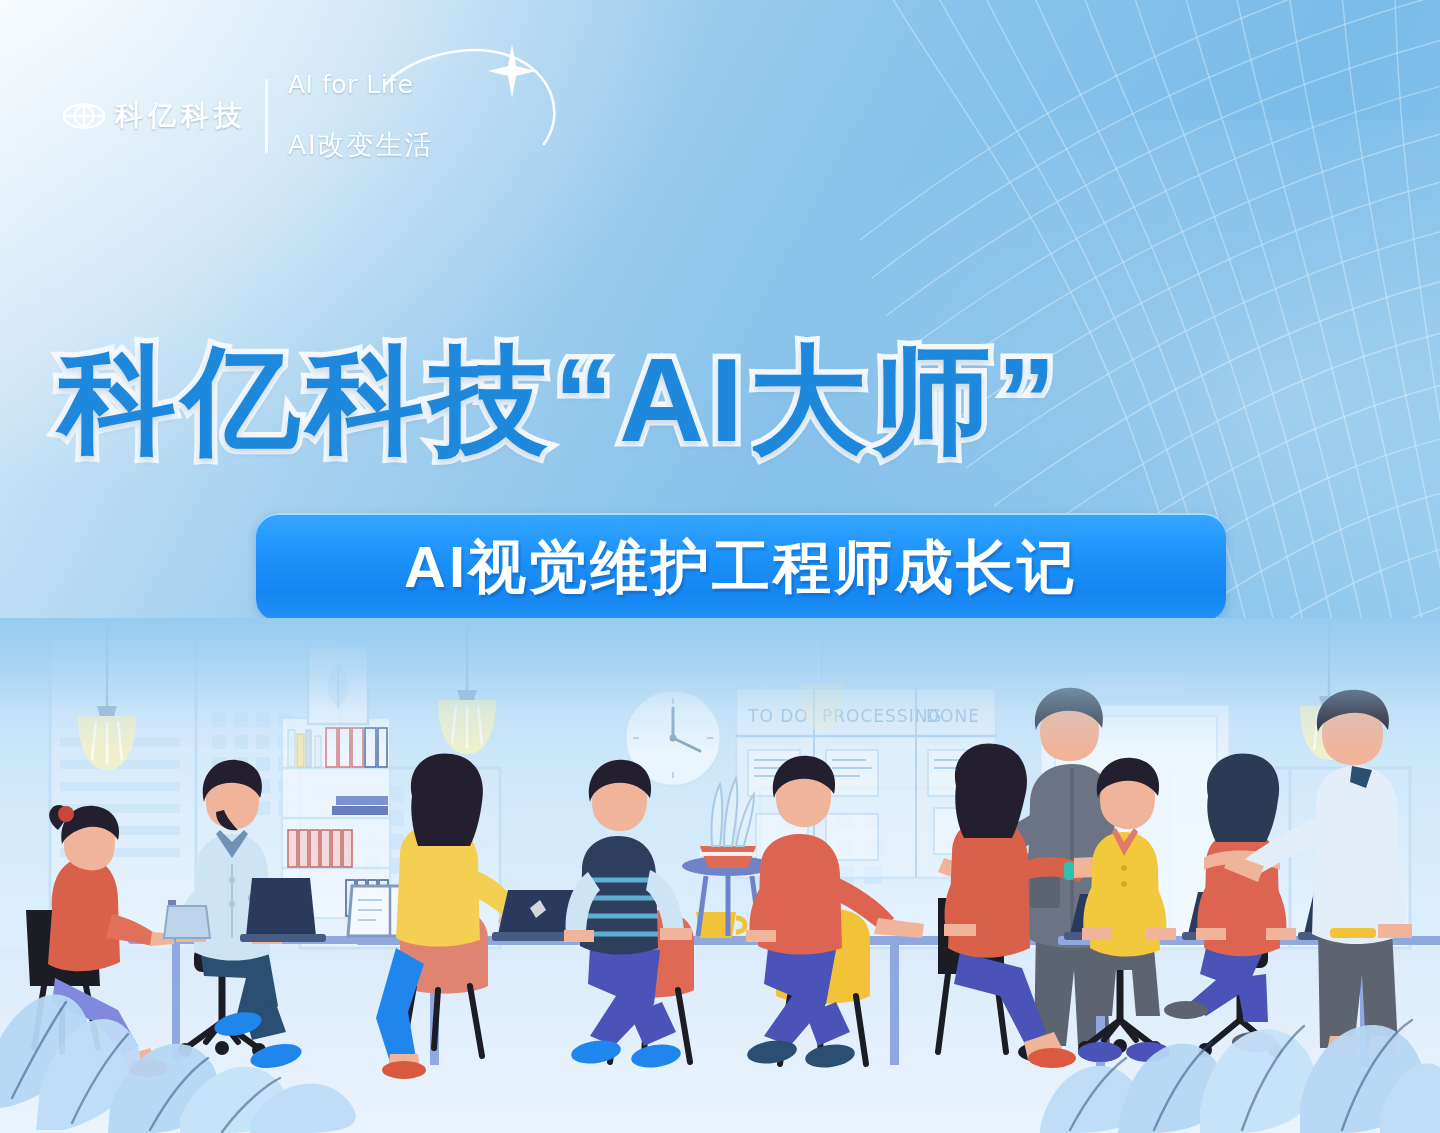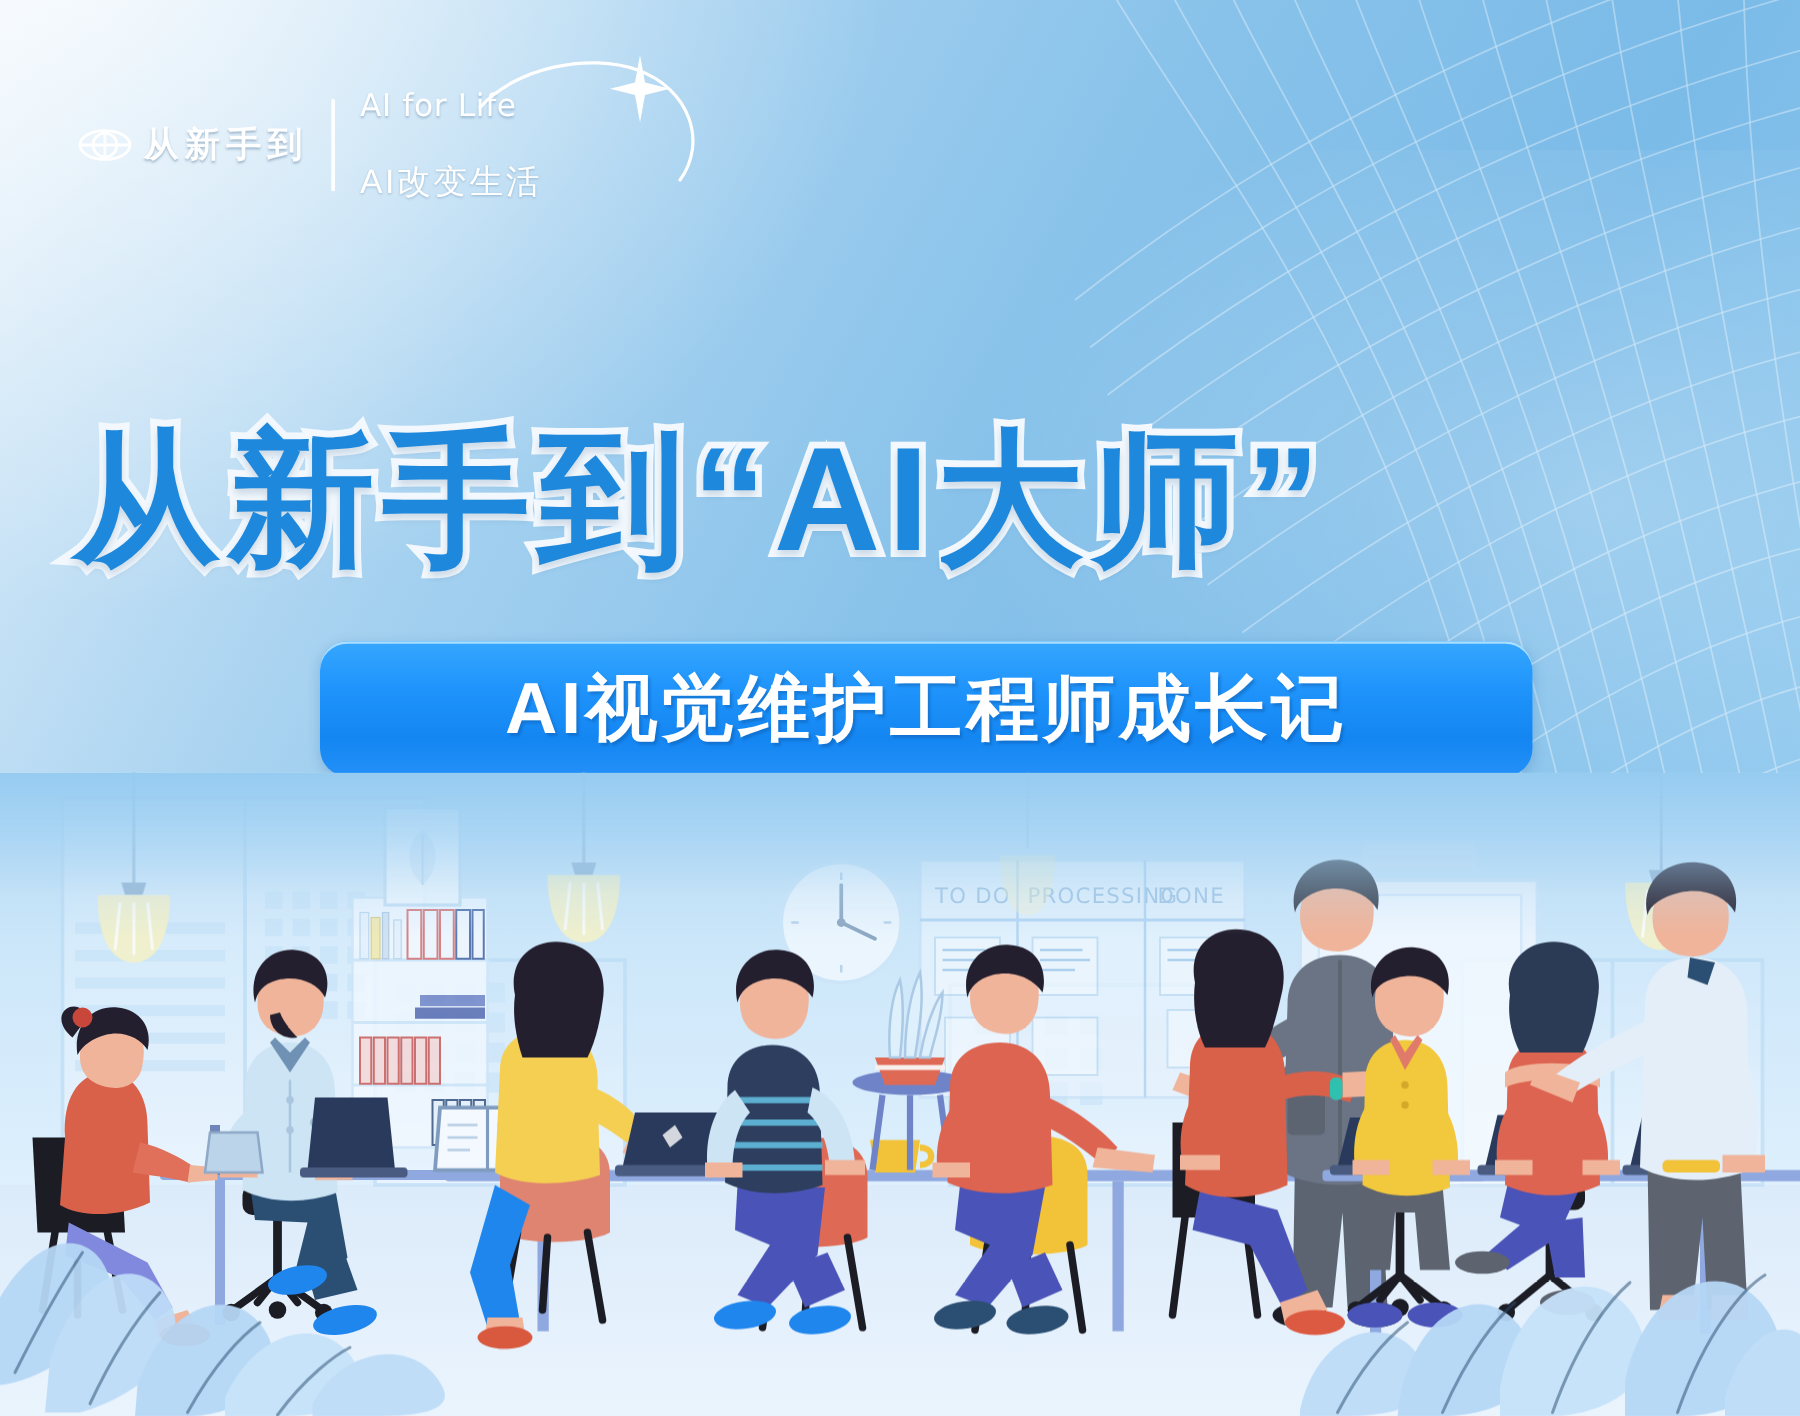--- a/index.html
+++ b/index.html
@@ -171,37 +171,37 @@
 
   <div class="logo-block">
     <div class="logo-left">
       <div class="logo-row1">
         <svg class="eye-icon" viewBox="0 0 44 30">
           <ellipse cx="22" cy="15" rx="20" ry="11.5" fill="none" stroke="#ffffff" stroke-width="2.3"></ellipse>
           <circle cx="22" cy="15" r="9.5" fill="none" stroke="#ffffff" stroke-width="2.3"></circle>
           <line x1="2" y1="15" x2="42" y2="15" stroke="#ffffff" stroke-width="2.3"></line>
           <line x1="22" y1="4" x2="22" y2="26" stroke="#ffffff" stroke-width="2.3" opacity="0.9"></line>
         </svg>
-        <span class="cn-name">从新手到</span>
+        <span class="cn-name">科亿科技</span>
       </div>
     </div>
 
     <div class="logo-divider"></div>
 
     <div class="logo-right">
       <div class="slogan-en">AI for Life</div>
       <div class="slogan-cn">AI改变生活</div>
       <svg class="swoosh" viewBox="0 0 220 120">
         <path d="M8,46 C36,14 96,2 134,16 C176,31 190,74 168,104" fill="none" stroke="#ffffff" stroke-width="2.6" stroke-linecap="round"></path>
         <path d="M136,4 L140,26 L160,31 L140,36 L136,58 L132,36 L112,31 L132,26 Z" fill="#ffffff"></path>
       </svg>
     </div>
   </div>
 
-  <div class="main-title">从新手到“AI大师”</div>
+  <div class="main-title">科亿科技“AI大师”</div>
 
   <div class="banner-wrap">
     <div class="banner-tail"></div>
     <div class="banner">
       <span class="banner-text">AI视觉维护工程师成长记</span>
     </div>
   </div>
 
   <div class="scene">
     <svg viewBox="0 0 1440 515">

